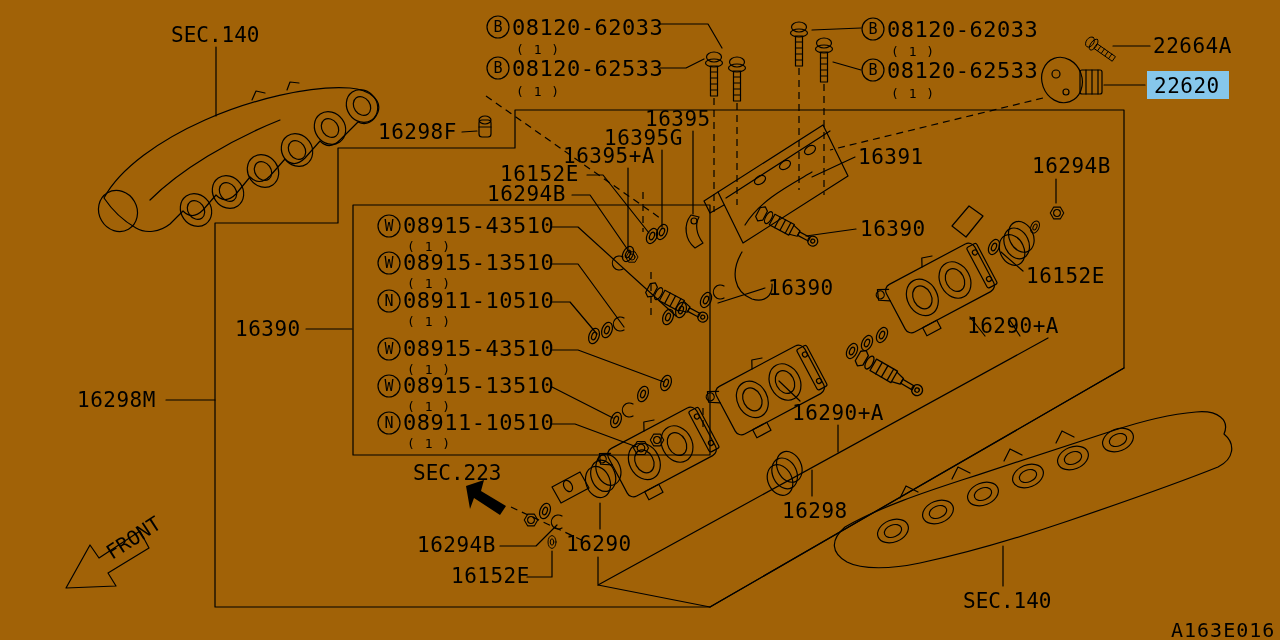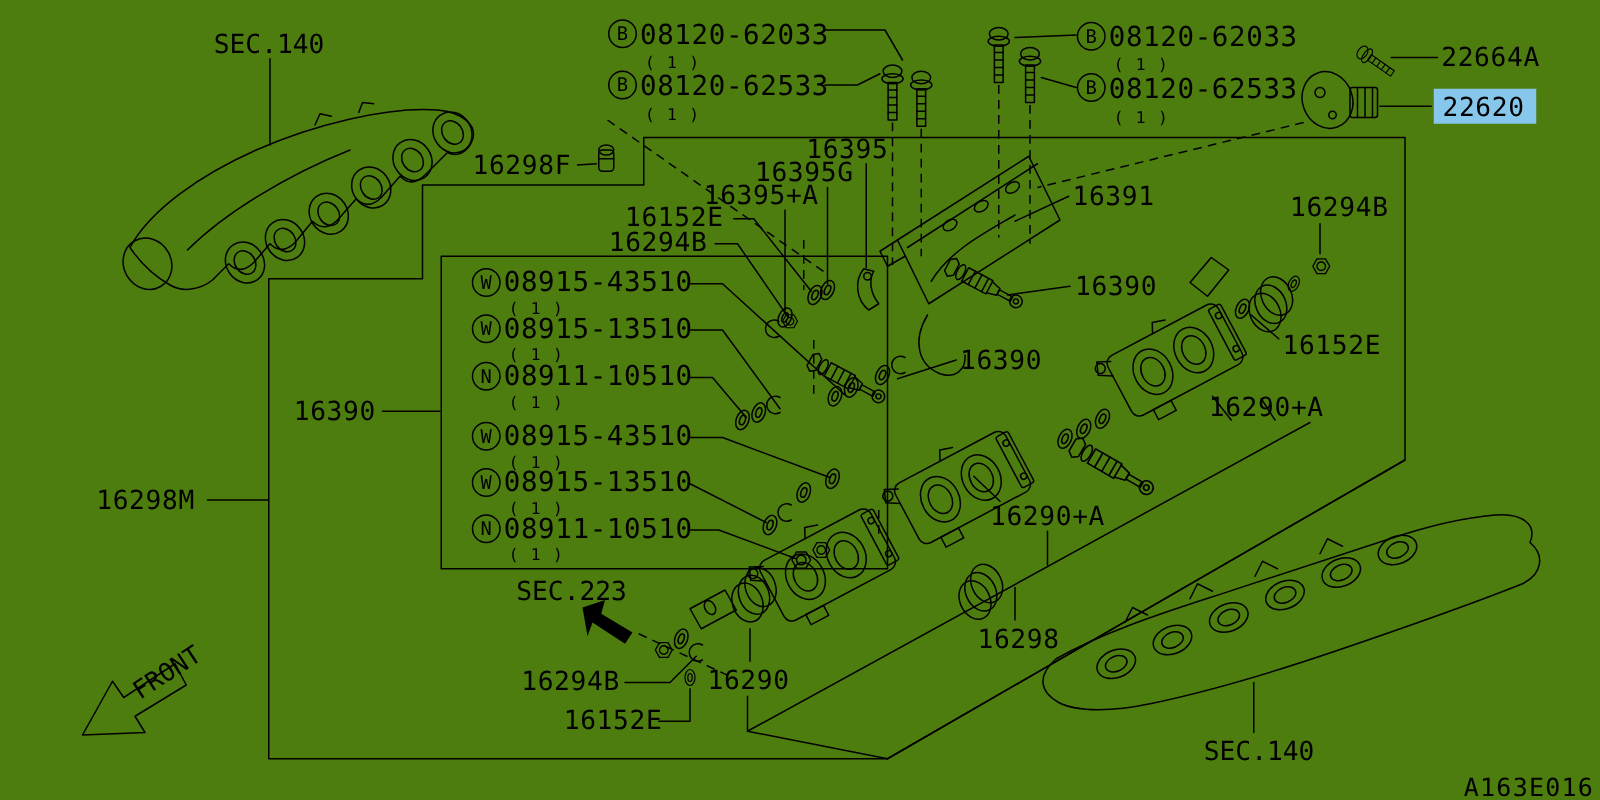--- a/index.html
+++ b/index.html
@@ -1,16 +1,16 @@
 <!DOCTYPE html>
 <html><head>
 <meta charset="utf-8">
 <style>
   html,body{margin:0;padding:0;background:#ffffff;}
-  .stage{position:relative;width:1280px;height:640px;background:#4d7c0f;overflow:hidden;
+  .stage{position:relative;width:1280px;height:640px;background:#a16207;overflow:hidden;
          font-family:"DejaVu Sans Mono", monospace;}
   svg{position:absolute;left:0;top:0;}
   svg text{fill:#000;font-family:"DejaVu Sans Mono", monospace;}
   .ln{stroke:#000;stroke-width:1.2;fill:none;stroke-linejoin:round;stroke-linecap:round;}
   .dash{stroke:#000;stroke-width:1.2;fill:none;stroke-dasharray:7 5;}
   .pt{font-size:21px;letter-spacing:.5px;}
   .ptb{font-size:22px;letter-spacing:.5px;}
   .qty{font-size:13px;letter-spacing:1px;}
   .cl{font-size:15px;}
   .sec{font-size:21px;}

